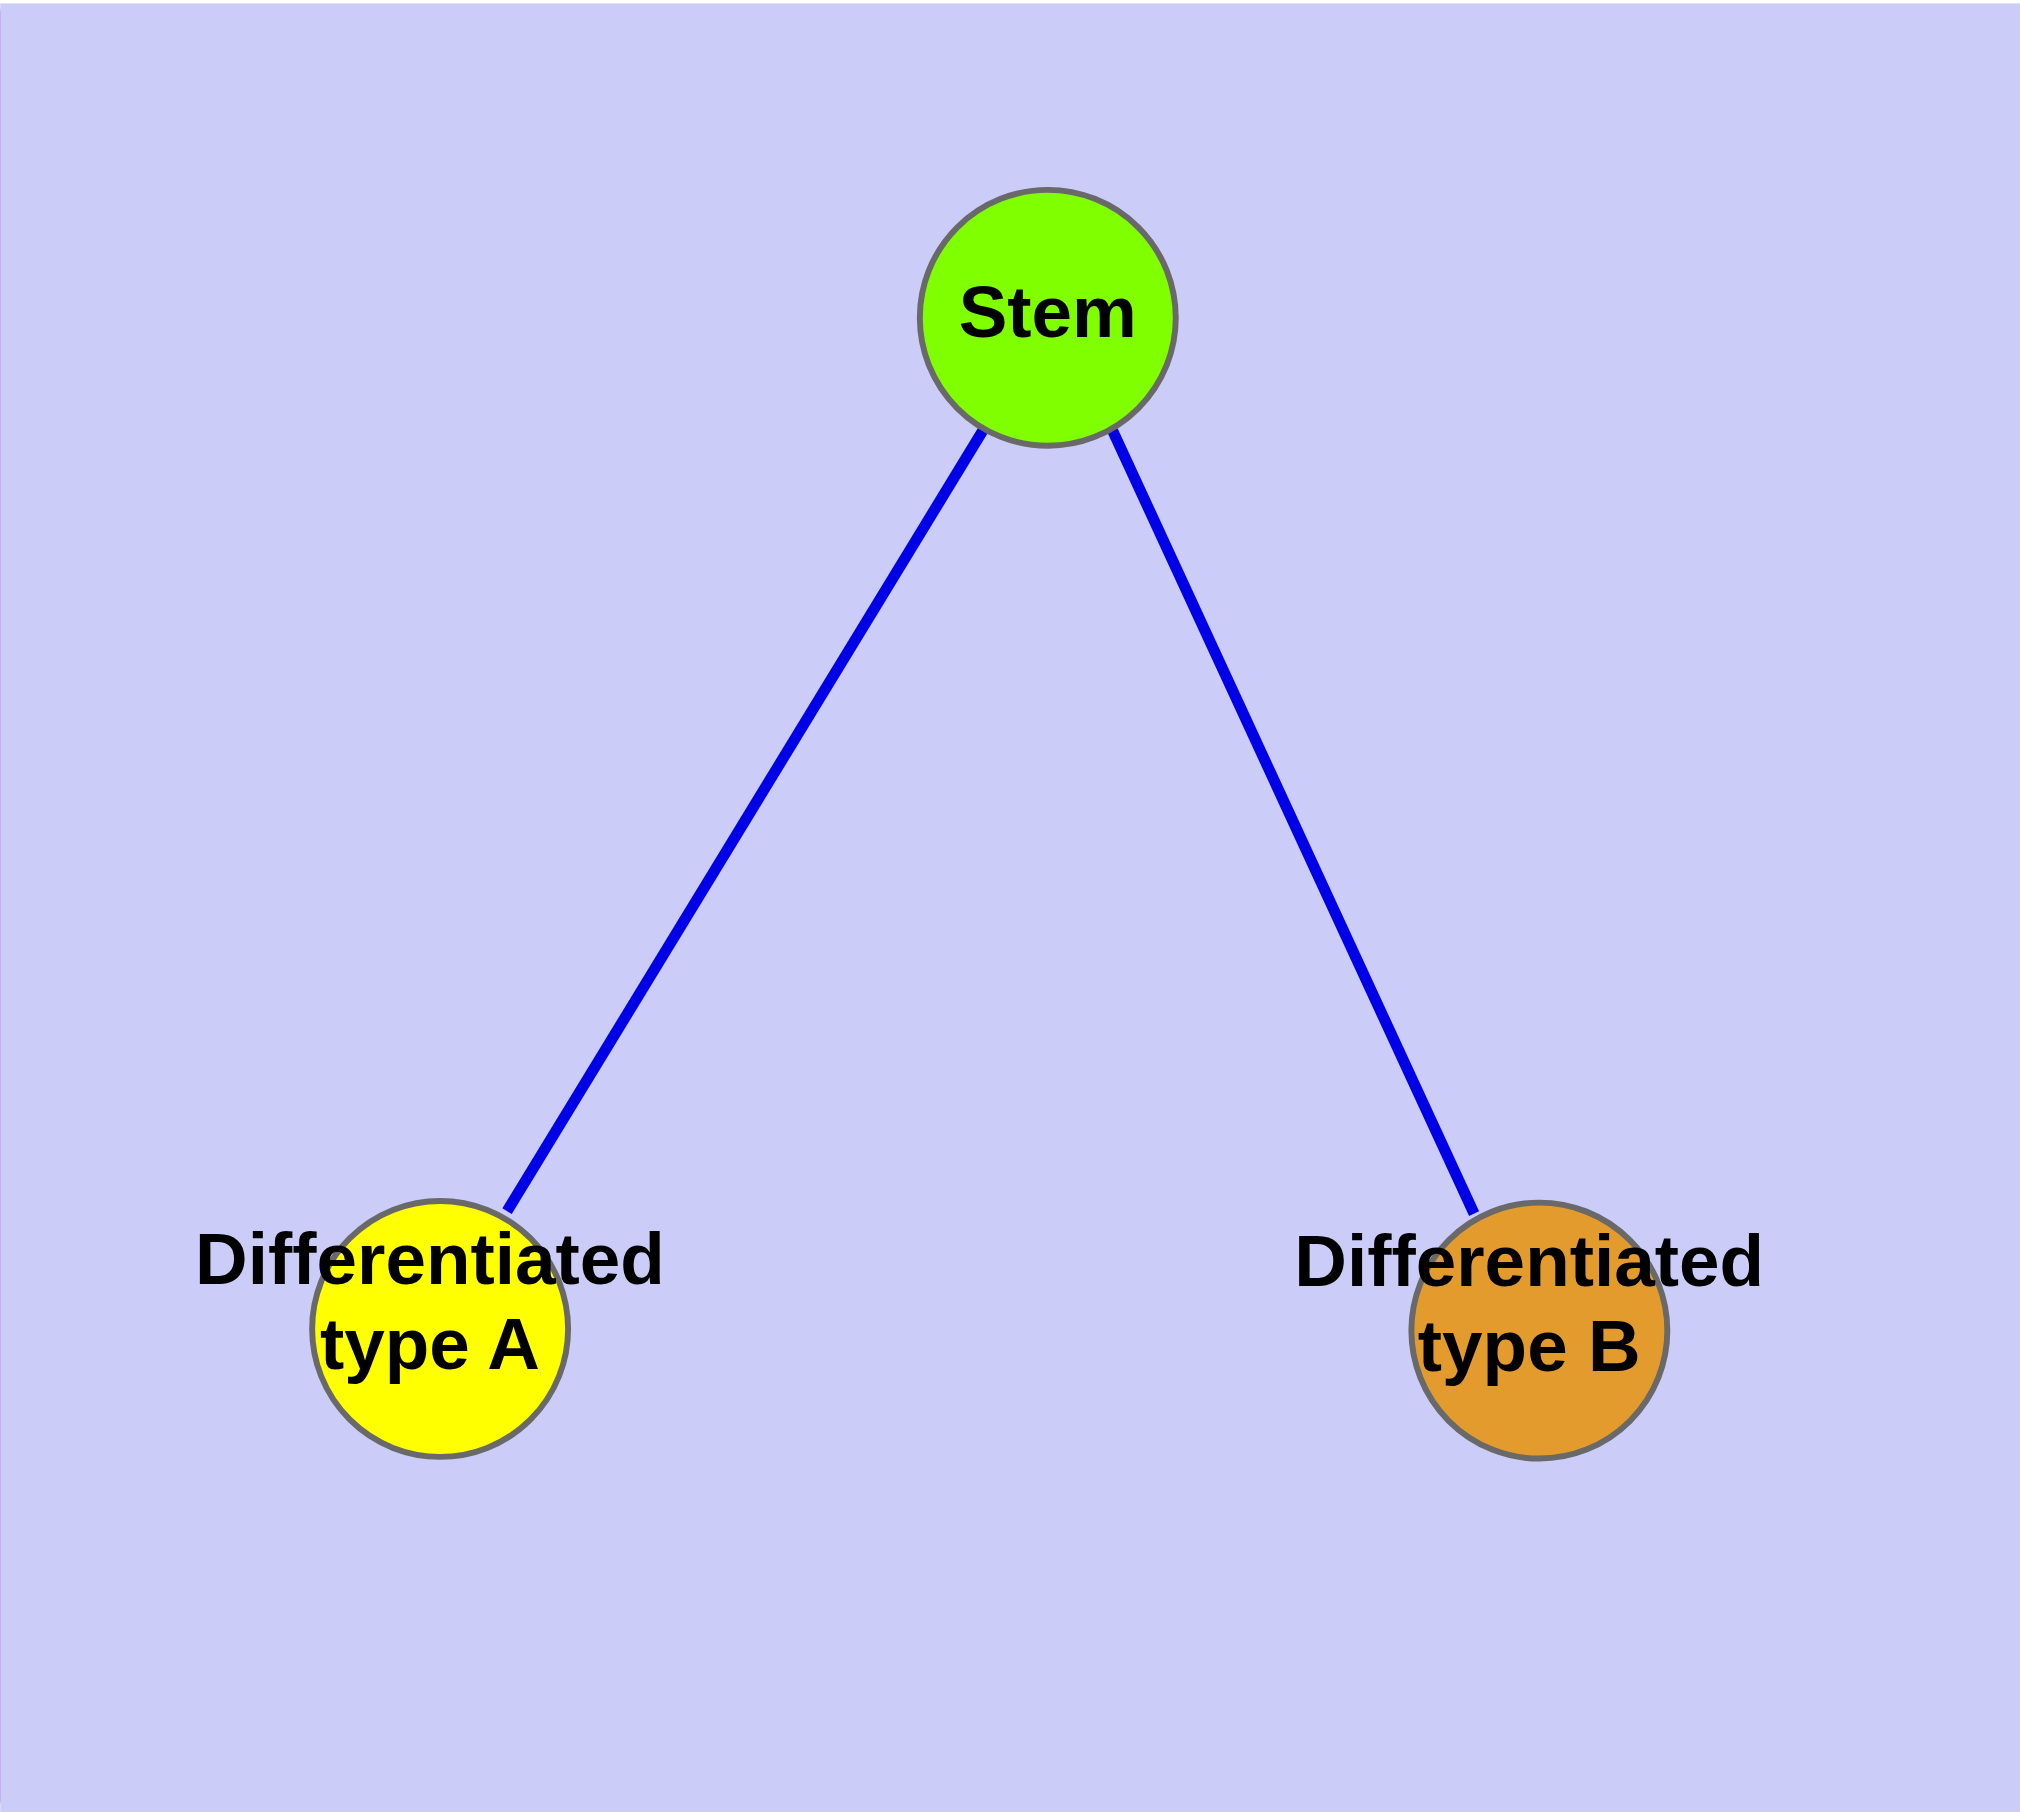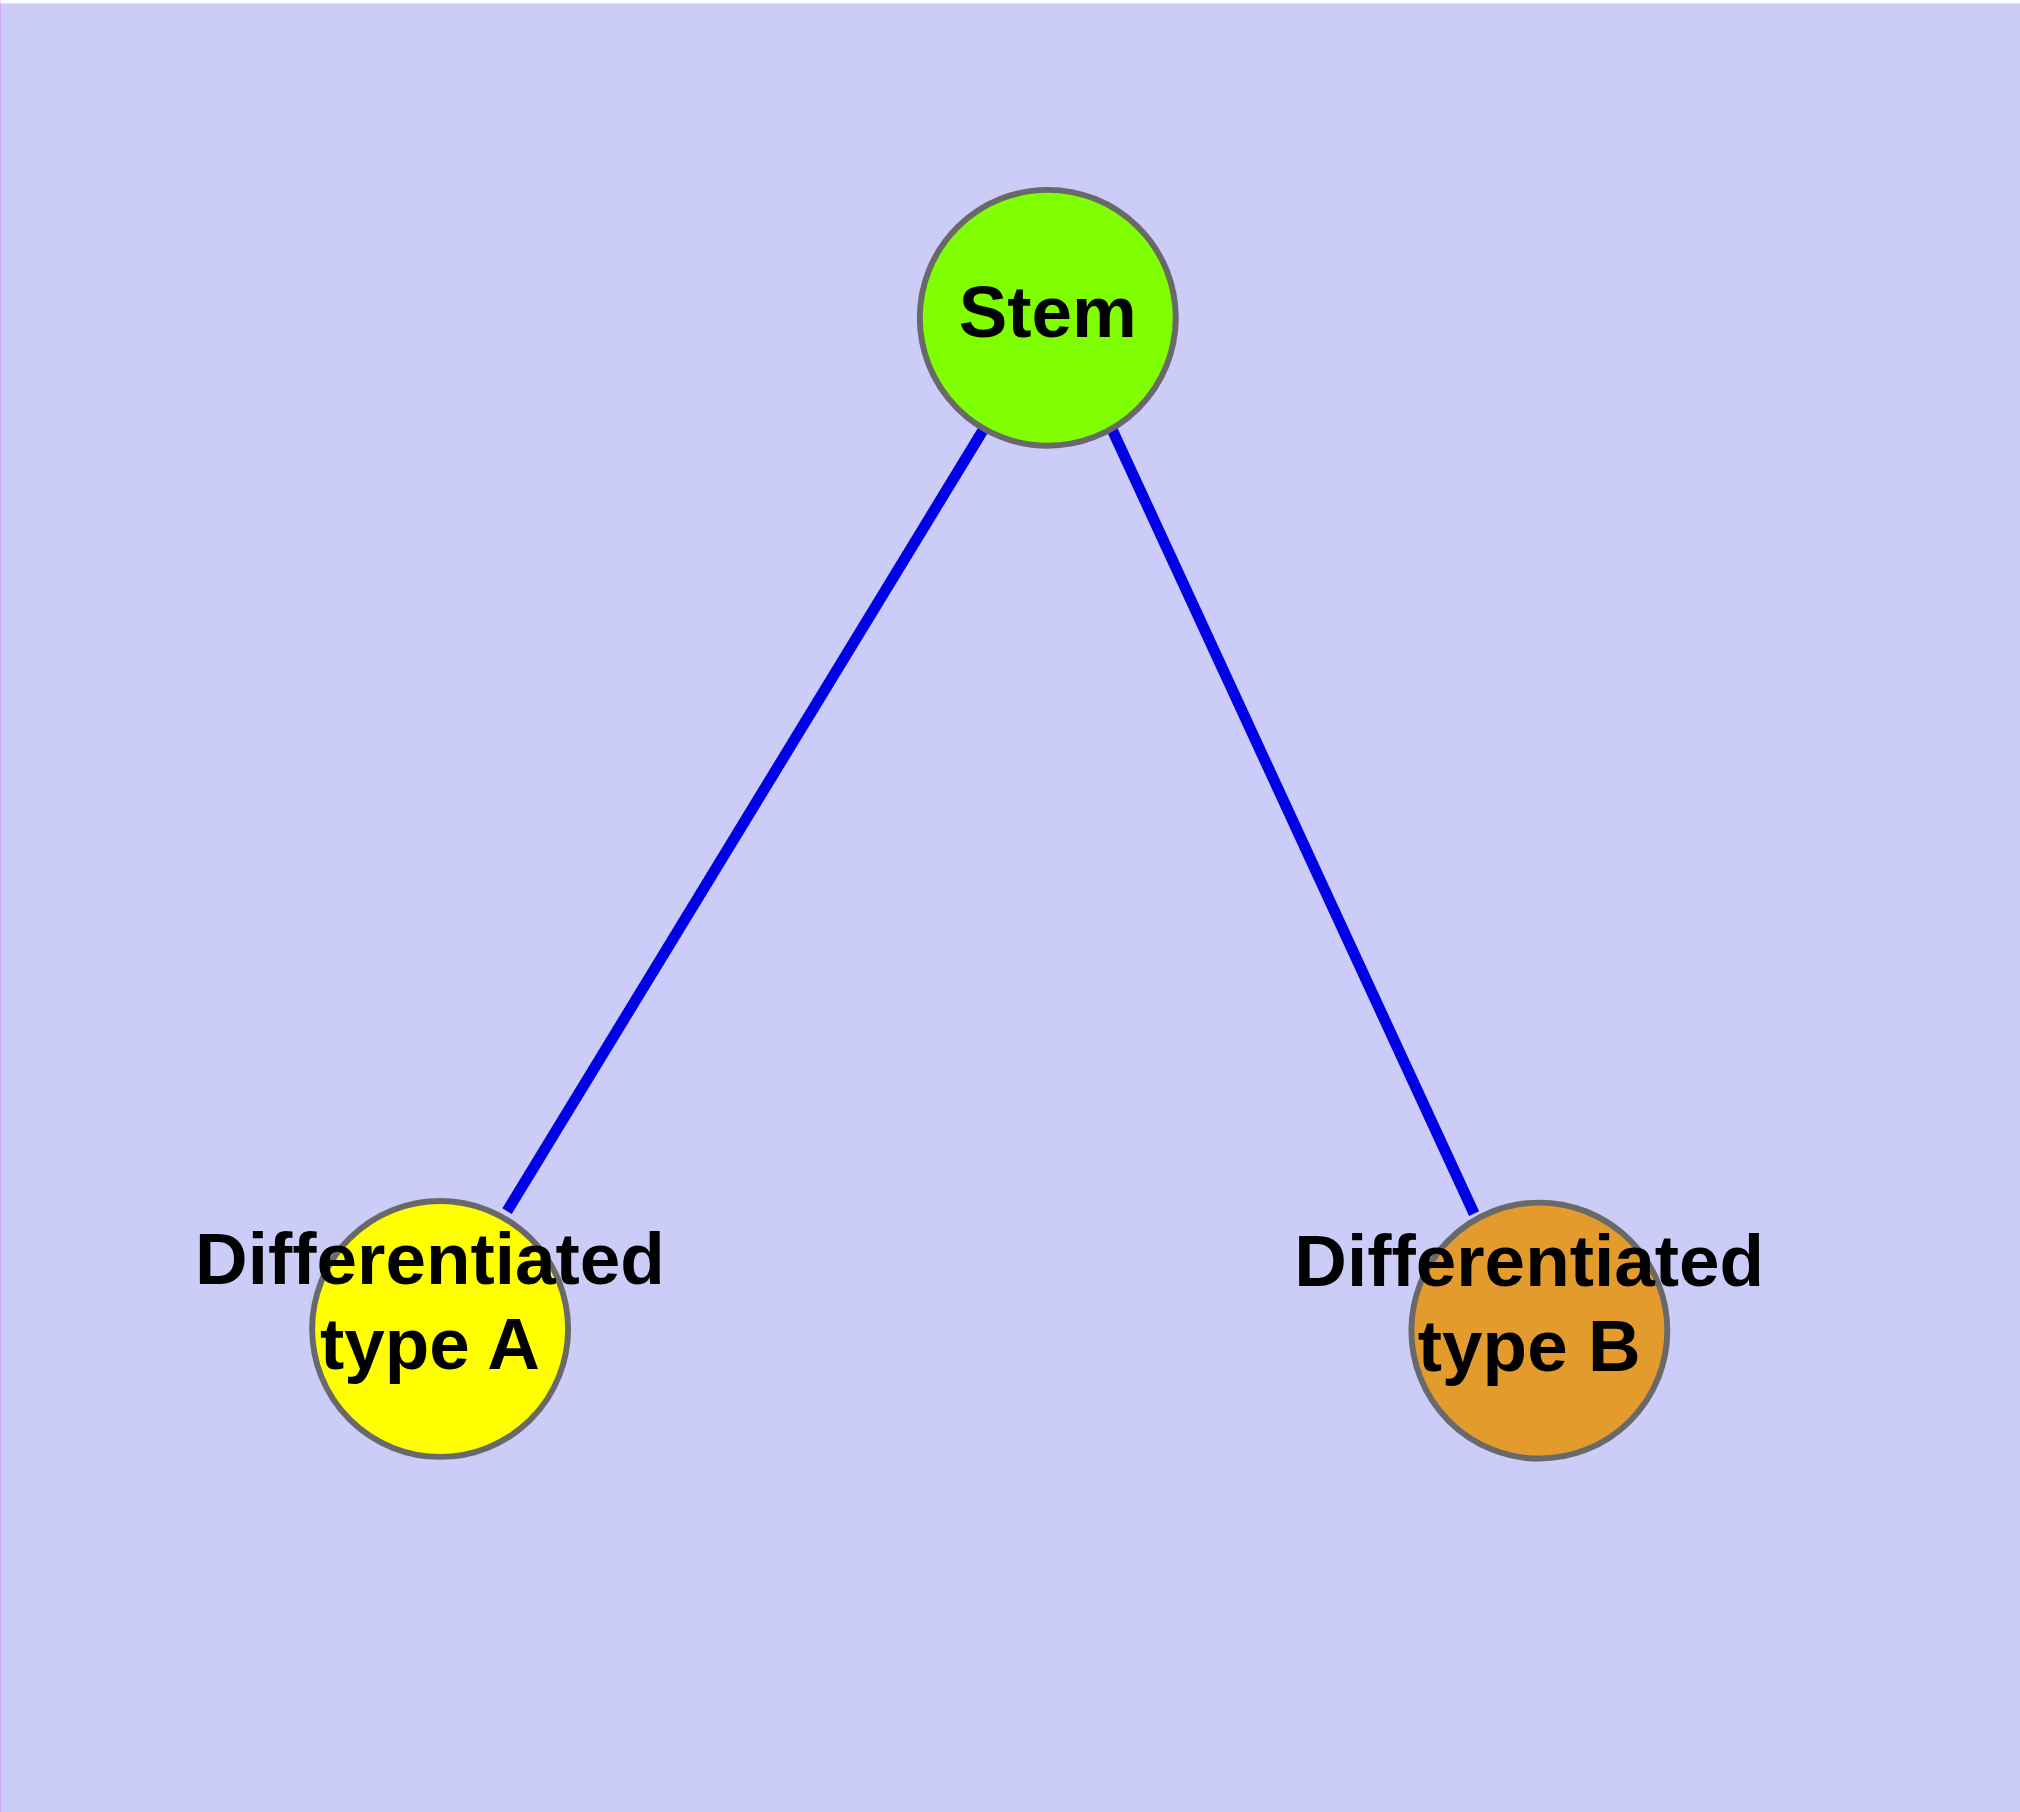--- a/index.html
+++ b/index.html
@@ -11,20 +11,21 @@
     width: 2021px;
     height: 1812px;
     overflow: hidden;
     font-family: "Liberation Sans", sans-serif;
   }
   #canvas {
     position: relative;
     width: 2021px;
     height: 1812px;
     background: #d946ef;
+    border-radius: 13px;
   }
   #graph-svg {
     position: absolute;
     top: 0;
     left: 0;
     width: 2021px;
     height: 1812px;
     display: block;
   }
   .node-label {

